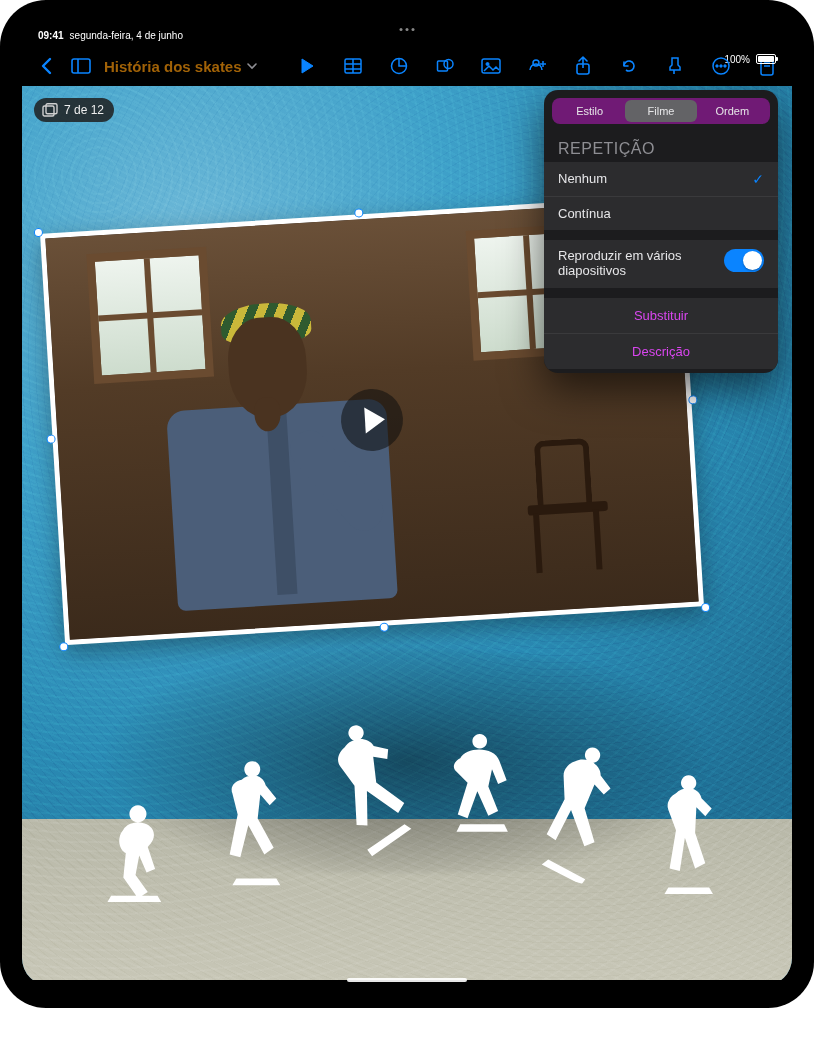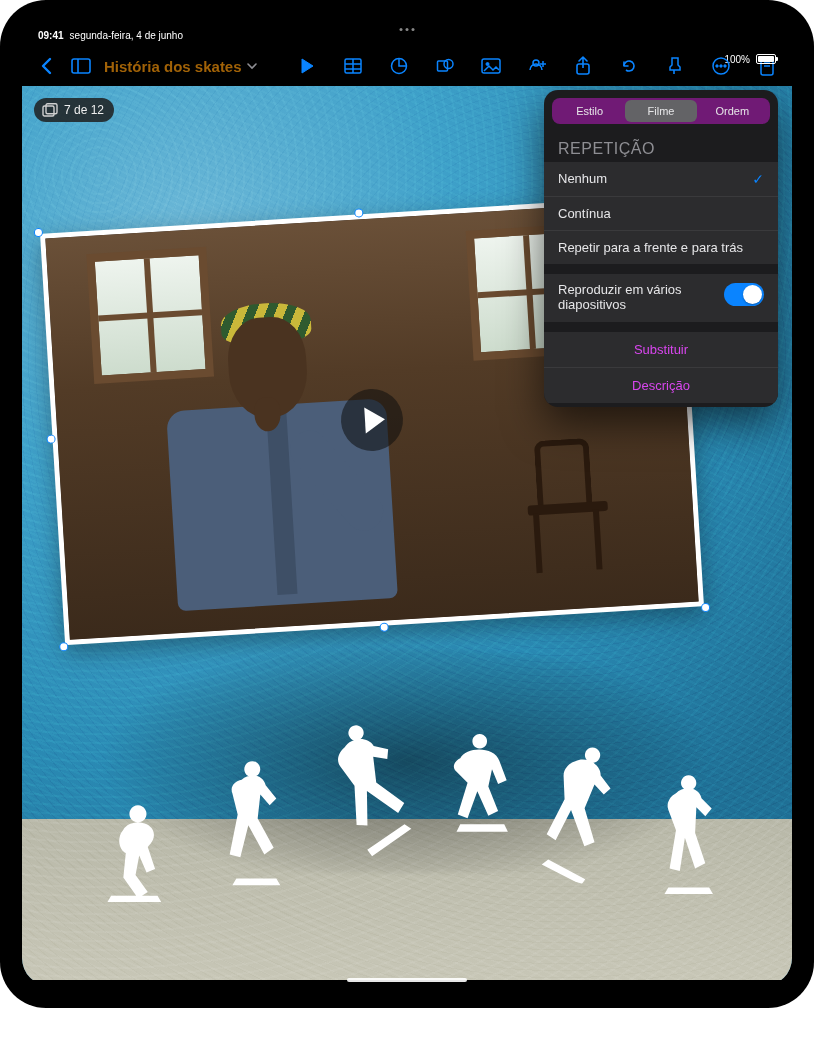--- a/index.html
+++ b/index.html
@@ -395,23 +395,20 @@
         </div>
         <div class="sec-label">REPETIÇÃO</div>
         <div class="list">
           <div class="row">
             <span>Nenhum</span>
             <span class="check">✓</span>
           </div>
           <div class="row">
             <span>Contínua</span>
           </div>
-          <div class="row">
-            <span>Repetir para a frente e para trás</span>
-          </div>
         </div>
         <div class="list">
           <div class="row row-multi">
             <span style="max-width:150px;">Reproduzir em vários diapositivos</span>
             <div class="toggle blue on">
                 <div class="knob"></div>
               </div>
           </div>
         </div>
         <div class="list" style="margin-bottom:4px;">

